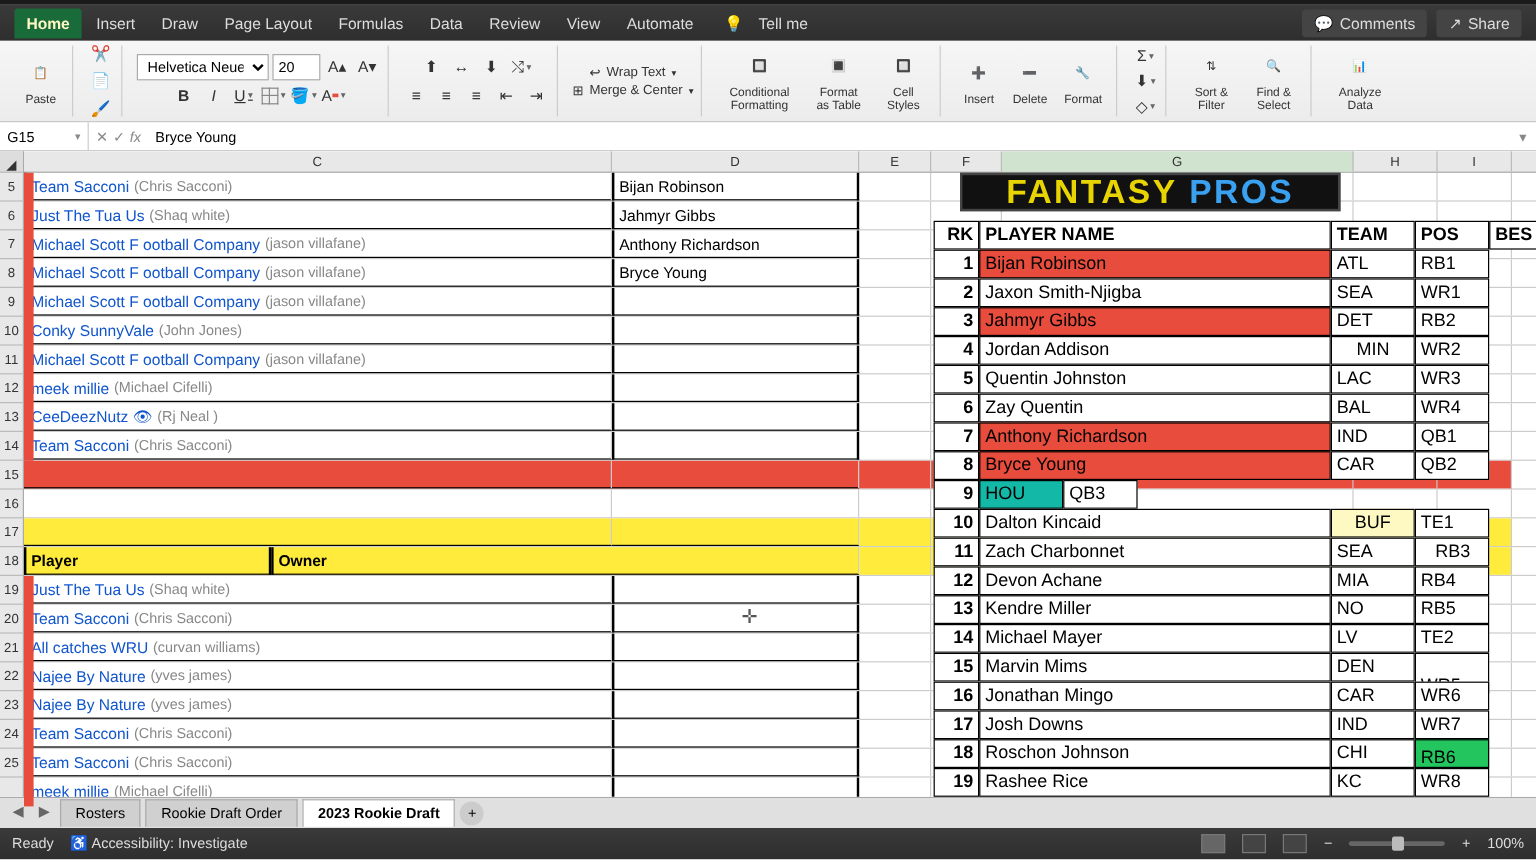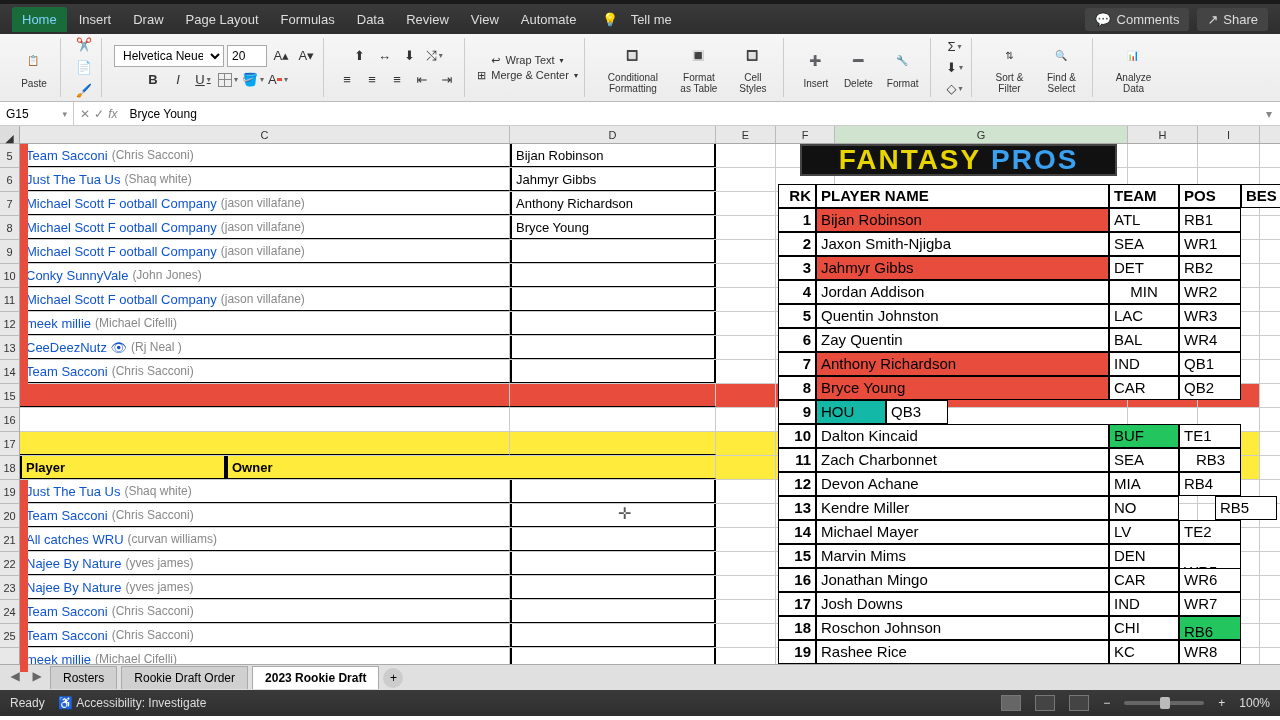--- a/index.html
+++ b/index.html
@@ -4,21 +4,21 @@
 <style>
 * { margin: 0; padding: 0; box-sizing: border-box; font-family: -apple-system, BlinkMacSystemFont, "Segoe UI", Arial, sans-serif; }
 body { width: 1280px; height: 720px; background: #fff; overflow: hidden; font-size: 12px; }
 
 
 .titlebar { height: 4px; background: #1a1a1a; }
 
 
 .menu-tabs { height: 30px; background: linear-gradient(#3a3a3a,#2e2e2e); display: flex; align-items: center; padding: 0 12px; color: #ddd; font-size: 13px; gap: 2px; }
 .menu-tab { padding: 5px 10px; cursor: pointer; }
-.menu-tab.active { background: #1a6b3a; color: #7dd3fc; border-radius: 3px 3px 0 0; font-weight: 400; }
+.menu-tab.active { background: #1a6b3a; color: #fef9c3; border-radius: 3px 3px 0 0; font-weight: 700; }
 .menu-tabs .spacer { flex: 1; }
 .menu-tabs .pill { background: #444; padding: 4px 10px; border-radius: 3px; margin-left: 6px; display: flex; align-items: center; gap: 5px; }
 
 
 .ribbon { height: 68px; background: linear-gradient(#f6f6f6,#ececec); border-bottom: 1px solid #bbb; display: flex; align-items: center; padding: 4px 8px; gap: 6px; font-size: 11px; color: #333; }
 .rgroup { display: flex; flex-direction: column; align-items: center; gap: 2px; padding: 0 6px; border-right: 1px solid #ccc; height: 100%; justify-content: center; }
 .rgroup:last-child { border-right: none; }
 .rgroup .row { display: flex; gap: 3px; align-items: center; }
 .ribbon select, .ribbon input.fsize { height: 22px; border: 1px solid #aaa; background: #fff; font-size: 12px; padding: 0 4px; }
 .ribbon input.fsize { width: 40px; }
@@ -546,21 +546,21 @@
       </div>
       <div style="display: flex; height: 24px;">
         <div style="width: 38px; border: 1px solid rgb(0, 0, 0); padding: 0px 4px; text-align: right; line-height: 22px; background: rgb(255, 255, 255); font-weight: 700;">3</div>
         <div style="width: 293px; border: 1px solid rgb(0, 0, 0); padding: 0px 4px; text-align: left; line-height: 22px; background: rgb(232, 76, 61);">Jahmyr Gibbs</div>
         <div style="width: 70px; border: 1px solid rgb(0, 0, 0); padding: 0px 4px; text-align: left; line-height: 22px; background: rgb(255, 255, 255);">DET</div>
         <div style="width: 62px; border: 1px solid rgb(0, 0, 0); padding: 0px 4px; text-align: left; line-height: 22px; background: rgb(255, 255, 255);">RB2</div>
       </div>
       <div style="display: flex; height: 24px;">
         <div style="width: 38px; border: 1px solid rgb(0, 0, 0); padding: 0px 4px; text-align: right; line-height: 22px; background: rgb(255, 255, 255); font-weight: 700;">4</div>
         <div style="width: 293px; border: 1px solid rgb(0, 0, 0); padding: 0px 4px; text-align: left; line-height: 22px; background: rgb(255, 255, 255);">Jordan Addison</div>
-        <div style="width: 70px; border: 1px solid rgb(0, 0, 0); padding: 0px 8px; text-align: center; line-height: 22px; background: rgb(255, 255, 255);">MIN</div>
+        <div style="width: 70px; border: 1px solid rgb(0, 0, 0); padding: 0px 20px; text-align: right; line-height: 22px; background: rgb(255, 255, 255);">MIN</div>
         <div style="width: 62px; border: 1px solid rgb(0, 0, 0); padding: 0px 4px; text-align: left; line-height: 22px; background: rgb(255, 255, 255);">WR2</div>
       </div>
       <div style="display: flex; height: 24px;">
         <div style="width: 38px; border: 1px solid rgb(0, 0, 0); padding: 0px 4px; text-align: right; line-height: 22px; background: rgb(255, 255, 255); font-weight: 700;">5</div>
         <div style="width: 293px; border: 1px solid rgb(0, 0, 0); padding: 0px 4px; text-align: left; line-height: 22px; background: rgb(255, 255, 255);">Quentin Johnston</div>
         <div style="width: 70px; border: 1px solid rgb(0, 0, 0); padding: 0px 4px; text-align: left; line-height: 22px; background: rgb(255, 255, 255);">LAC</div>
         <div style="width: 62px; border: 1px solid rgb(0, 0, 0); padding: 0px 4px; text-align: left; line-height: 22px; background: rgb(255, 255, 255);">WR3</div>
       </div>
       <div style="display: flex; height: 24px;">
         <div style="width: 38px; border: 1px solid rgb(0, 0, 0); padding: 0px 4px; text-align: right; line-height: 22px; background: rgb(255, 255, 255); font-weight: 700;">6</div>
@@ -581,40 +581,40 @@
         <div style="width: 62px; border: 1px solid rgb(0, 0, 0); padding: 0px 4px; text-align: left; line-height: 22px; background: rgb(255, 255, 255);">QB2</div>
       </div>
       <div style="display: flex; height: 24px;">
         <div style="width: 38px; border: 1px solid rgb(0, 0, 0); padding: 0px 4px; text-align: right; line-height: 22px; background: rgb(255, 255, 255); font-weight: 700;">9</div>
         <div style="width: 70px; border: 1px solid rgb(0, 0, 0); padding: 0px 4px; text-align: left; line-height: 22px; background: #14b8a6;">HOU</div>
         <div style="width: 62px; border: 1px solid rgb(0, 0, 0); padding: 0px 4px; text-align: left; line-height: 22px; background: rgb(255, 255, 255);">QB3</div>
       </div>
       <div style="display: flex; height: 24px;">
         <div style="width: 38px; border: 1px solid rgb(0, 0, 0); padding: 0px 4px; text-align: right; line-height: 22px; background: rgb(255, 255, 255); font-weight: 700;">10</div>
         <div style="width: 293px; border: 1px solid rgb(0, 0, 0); padding: 0px 4px; text-align: left; line-height: 22px; background: rgb(255, 255, 255);">Dalton Kincaid</div>
-        <div style="width: 70px; border: 1px solid rgb(0, 0, 0); padding: 0px 4px; text-align: left; line-height: 22px; background: #22c55e;">BUF</div>
+        <div style="width: 70px; border: 1px solid rgb(0, 0, 0); padding: 0px 4px; text-align: center; line-height: 22px; background: #fef9c3;">BUF</div>
         <div style="width: 62px; border: 1px solid rgb(0, 0, 0); padding: 0px 4px; text-align: left; line-height: 22px; background: rgb(255, 255, 255);">TE1</div>
       </div>
       <div style="display: flex; height: 24px;">
         <div style="width: 38px; border: 1px solid rgb(0, 0, 0); padding: 0px 4px; text-align: right; line-height: 22px; background: rgb(255, 255, 255); font-weight: 700;">11</div>
         <div style="width: 293px; border: 1px solid rgb(0, 0, 0); padding: 0px 4px; text-align: left; line-height: 22px; background: rgb(255, 255, 255);">Zach Charbonnet</div>
         <div style="width: 70px; border: 1px solid rgb(0, 0, 0); padding: 0px 4px; text-align: left; line-height: 22px; background: rgb(255, 255, 255);">SEA</div>
         <div style="width: 62px; border: 1px solid rgb(0, 0, 0); padding: 0px 16px; text-align: left; line-height: 22px; background: rgb(255, 255, 255);">RB3</div>
       </div>
       <div style="display: flex; height: 24px;">
         <div style="width: 38px; border: 1px solid rgb(0, 0, 0); padding: 0px 4px; text-align: right; line-height: 22px; background: rgb(255, 255, 255); font-weight: 700;">12</div>
         <div style="width: 293px; border: 1px solid rgb(0, 0, 0); padding: 0px 4px; text-align: left; line-height: 22px; background: rgb(255, 255, 255);">Devon Achane</div>
         <div style="width: 70px; border: 1px solid rgb(0, 0, 0); padding: 0px 4px; text-align: left; line-height: 22px; background: rgb(255, 255, 255);">MIA</div>
         <div style="width: 62px; border: 1px solid rgb(0, 0, 0); padding: 0px 4px; text-align: left; line-height: 22px; background: rgb(255, 255, 255);">RB4</div>
       </div>
       <div style="display: flex; height: 24px;">
         <div style="width: 38px; border: 1px solid rgb(0, 0, 0); padding: 0px 4px; text-align: right; line-height: 22px; background: rgb(255, 255, 255); font-weight: 700;">13</div>
         <div style="width: 293px; border: 1px solid rgb(0, 0, 0); padding: 0px 4px; text-align: left; line-height: 22px; background: rgb(255, 255, 255);">Kendre Miller</div>
         <div style="width: 70px; border: 1px solid rgb(0, 0, 0); padding: 0px 4px; text-align: left; line-height: 22px; background: rgb(255, 255, 255);">NO</div>
-        <div style="width: 62px; border: 1px solid rgb(0, 0, 0); padding: 0px 4px; text-align: left; line-height: 22px; background: rgb(255, 255, 255); margin-left: 36px;">RB5</div>
+        <div style="width: 62px; border: 1px solid rgb(0, 0, 0); padding: 0px 4px; text-align: left; line-height: 22px; background: rgb(255, 255, 255);">RB5</div>
       </div>
       <div style="display: flex; height: 24px;">
         <div style="width: 38px; border: 1px solid rgb(0, 0, 0); padding: 0px 4px; text-align: right; line-height: 22px; background: rgb(255, 255, 255); font-weight: 700;">14</div>
         <div style="width: 293px; border: 1px solid rgb(0, 0, 0); padding: 0px 4px; text-align: left; line-height: 22px; background: rgb(255, 255, 255);">Michael Mayer</div>
         <div style="width: 70px; border: 1px solid rgb(0, 0, 0); padding: 0px 4px; text-align: left; line-height: 22px; background: rgb(255, 255, 255);">LV</div>
         <div style="width: 62px; border: 1px solid rgb(0, 0, 0); padding: 0px 4px; text-align: left; line-height: 22px; background: rgb(255, 255, 255);">TE2</div>
       </div>
       <div style="display: flex; height: 24px;">
         <div style="width: 38px; border: 1px solid rgb(0, 0, 0); padding: 0px 4px; text-align: right; line-height: 22px; background: rgb(255, 255, 255); font-weight: 700;">15</div>
         <div style="width: 293px; border: 1px solid rgb(0, 0, 0); padding: 0px 4px; text-align: left; line-height: 22px; background: rgb(255, 255, 255);">Marvin Mims</div>

